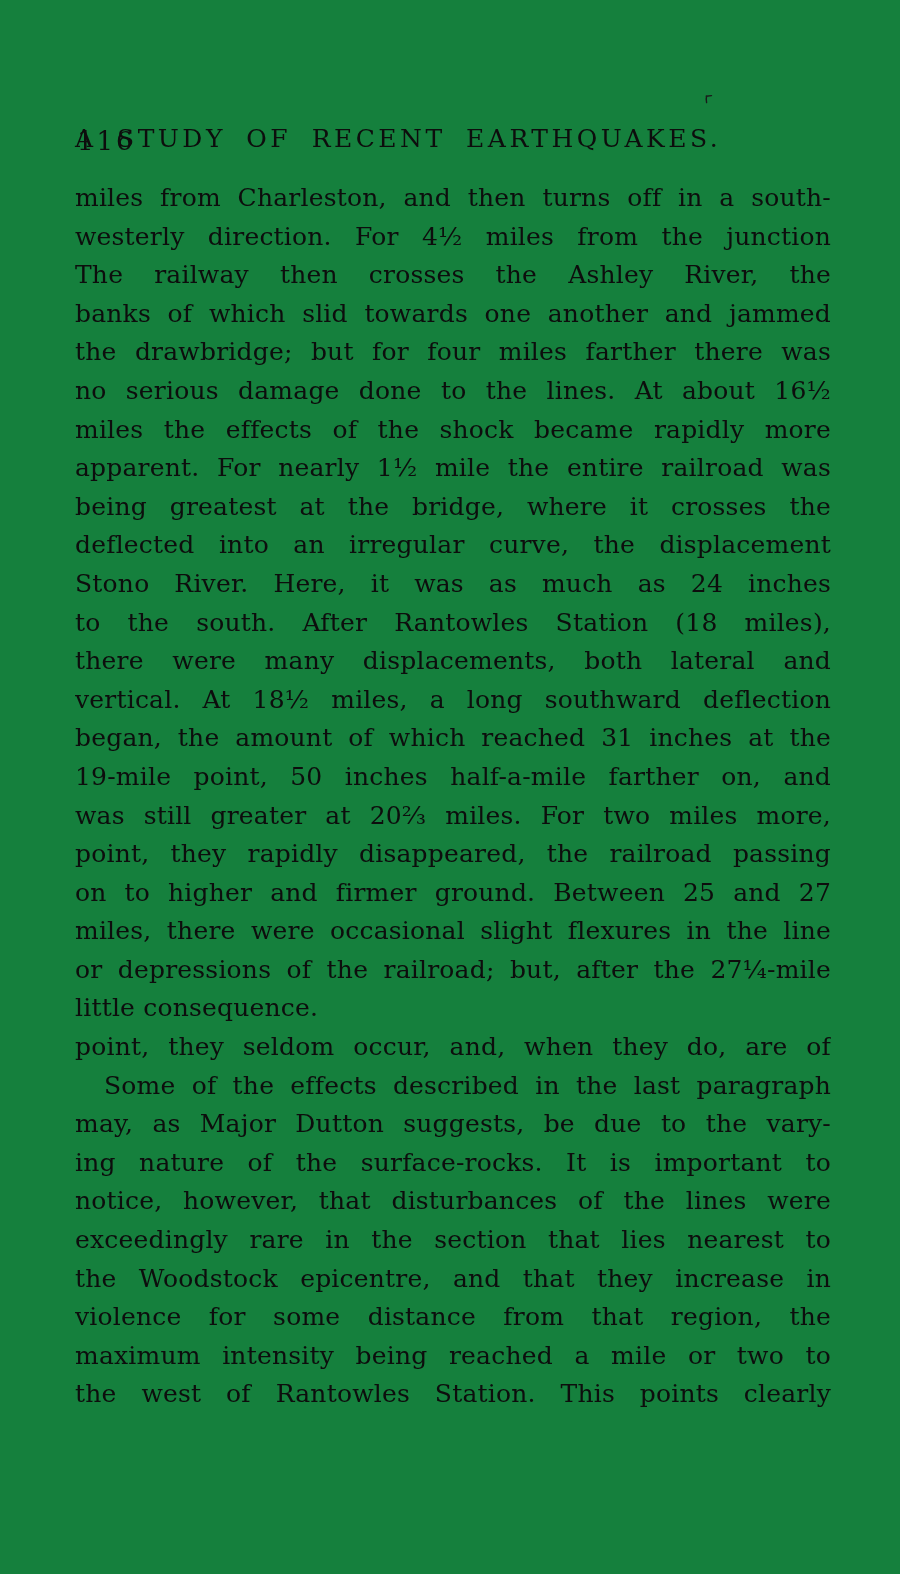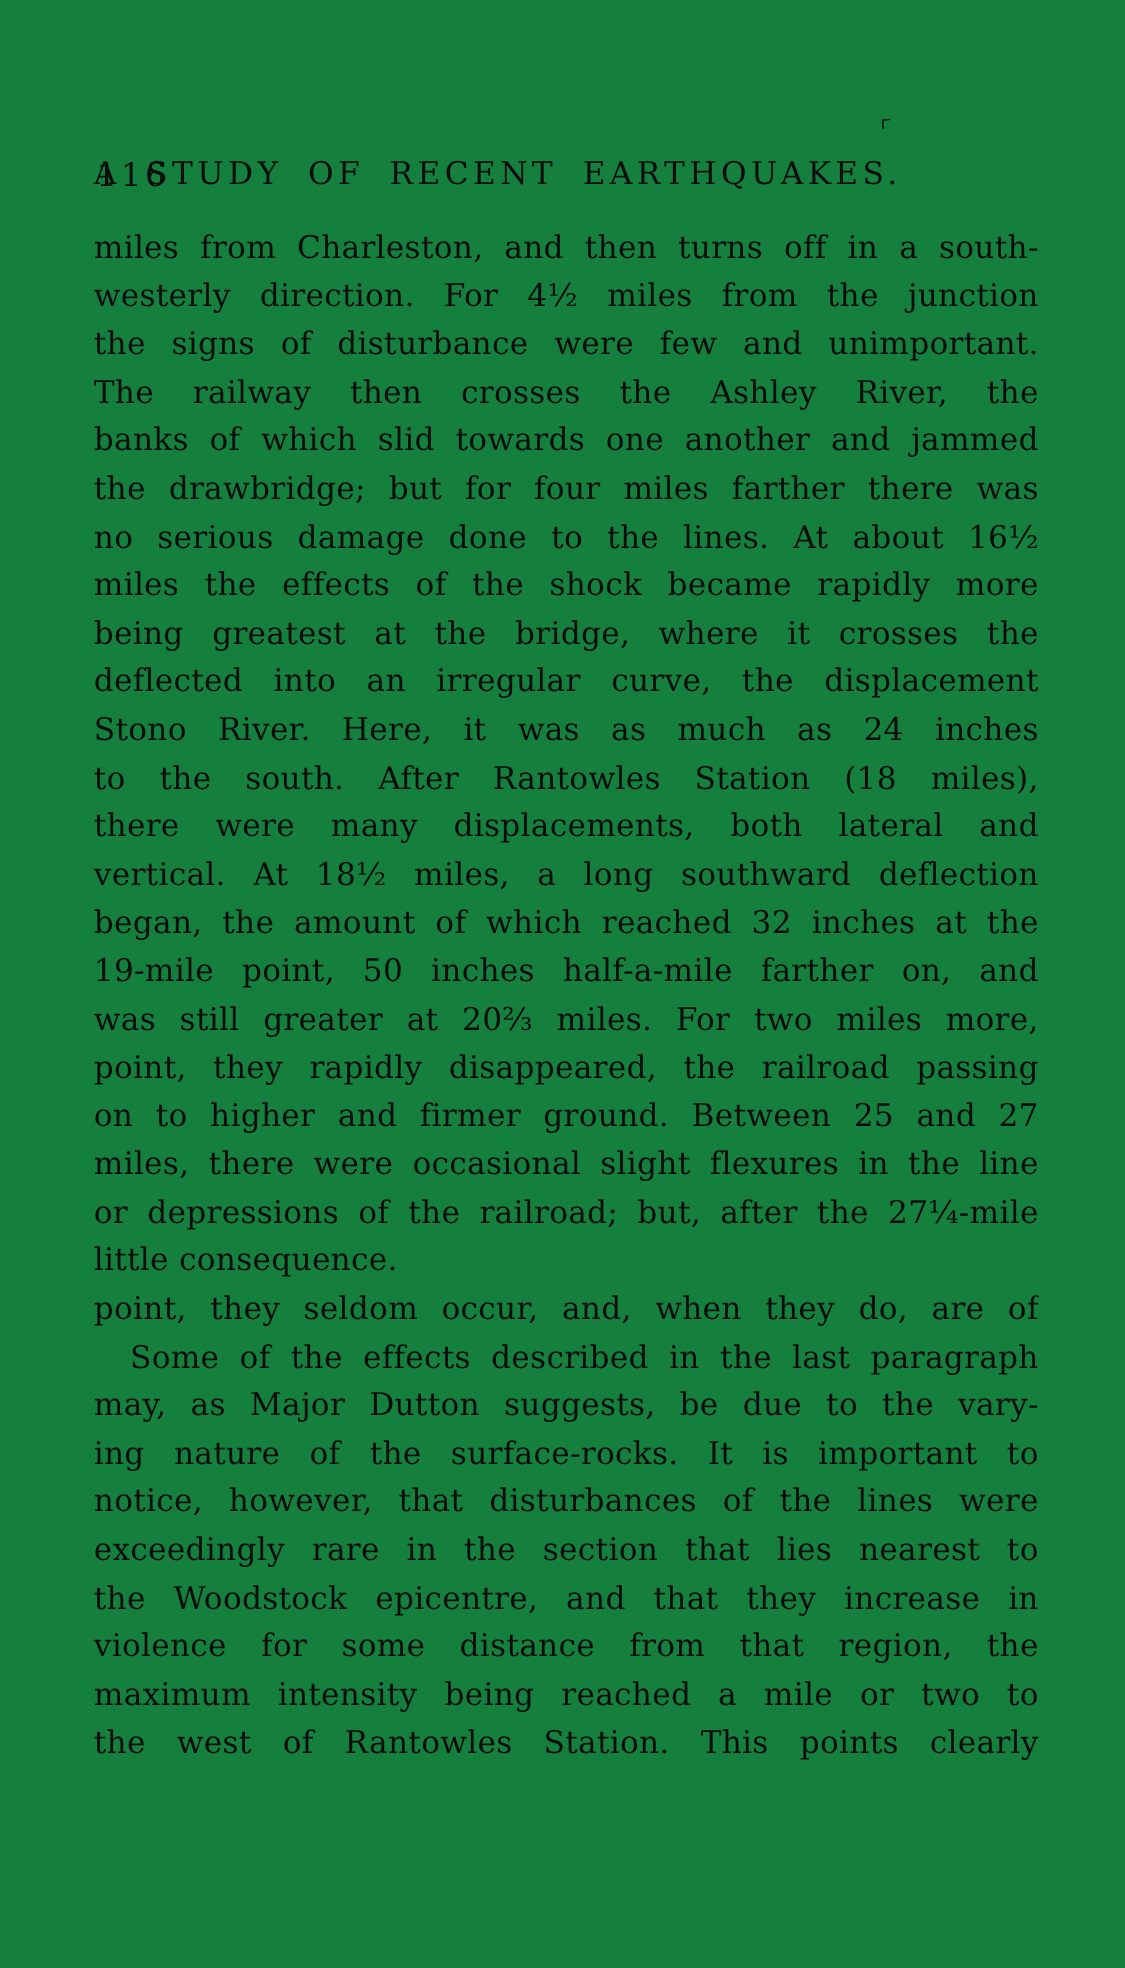--- a/index.html
+++ b/index.html
@@ -80,33 +80,33 @@
   </svg>
 
   <div class="running-head">
     <span class="page-number">116</span>
     <span class="head-title">A STUDY OF RECENT EARTHQUAKES.</span>
   </div>
 
   <div class="body-text">
     <div class="line">miles from Charleston, and then turns off in a south-</div>
     <div class="line">westerly direction.  For 4½ miles from the junction</div>
-    <div class="line">the signs of disturbance were few and unimportant.</div>
     <div class="line">The railway then crosses the Ashley River, the</div>
     <div class="line">banks of which slid towards one another and jammed</div>
     <div class="line">the drawbridge; but for four miles farther there was</div>
     <div class="line">no serious damage done to the lines.  At about 16½</div>
     <div class="line">miles the effects of the shock became rapidly more</div>
+    <div class="line">apparent.  For nearly 1½ mile the entire railroad was</div>
     <div class="line">being greatest at the bridge, where it crosses the</div>
     <div class="line">deflected into an irregular curve, the displacement</div>
     <div class="line">Stono River.  Here, it was as much as 24 inches</div>
     <div class="line">to the south.  After Rantowles Station (18 miles),</div>
     <div class="line">there were many displacements, both lateral and</div>
     <div class="line">vertical.  At 18½ miles, a long southward deflection</div>
-    <div class="line">began, the amount of which reached 32 inches at the</div>
+    <div class="line">began, the amount of which reached 31 inches at the</div>
     <div class="line">19-mile point, 50 inches half-a-mile farther on, and</div>
     <div class="line">was still greater at 20⅔ miles.  For two miles more,</div>
     <div class="line">point, they rapidly disappeared, the railroad passing</div>
     <div class="line">on to higher and firmer ground.  Between 25 and 27</div>
     <div class="line">miles, there were occasional slight flexures in the line</div>
     <div class="line">or depressions of the railroad; but, after the 27¼-mile</div>
     <div class="line endline">little consequence.</div>
     <div class="line">point, they seldom occur, and, when they do, are of</div>
 
     <div class="line indent">Some of the effects described in the last paragraph</div>

